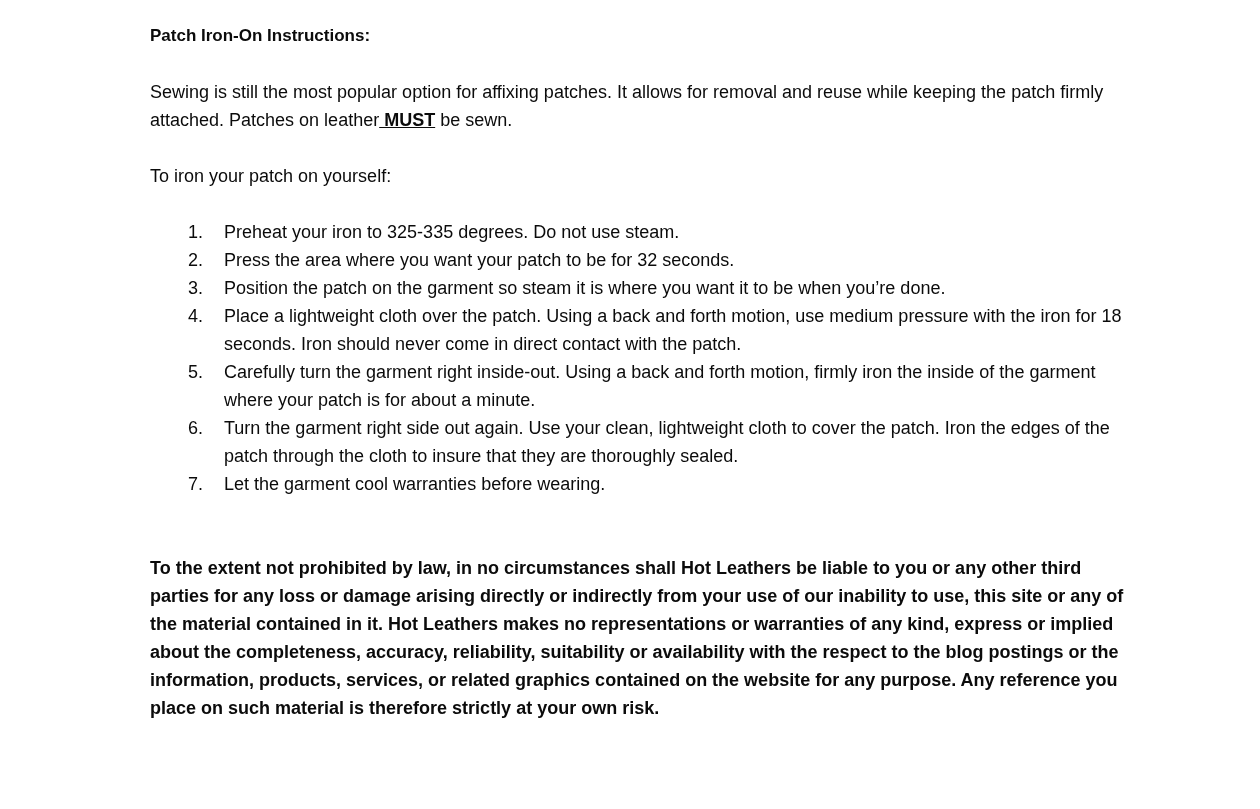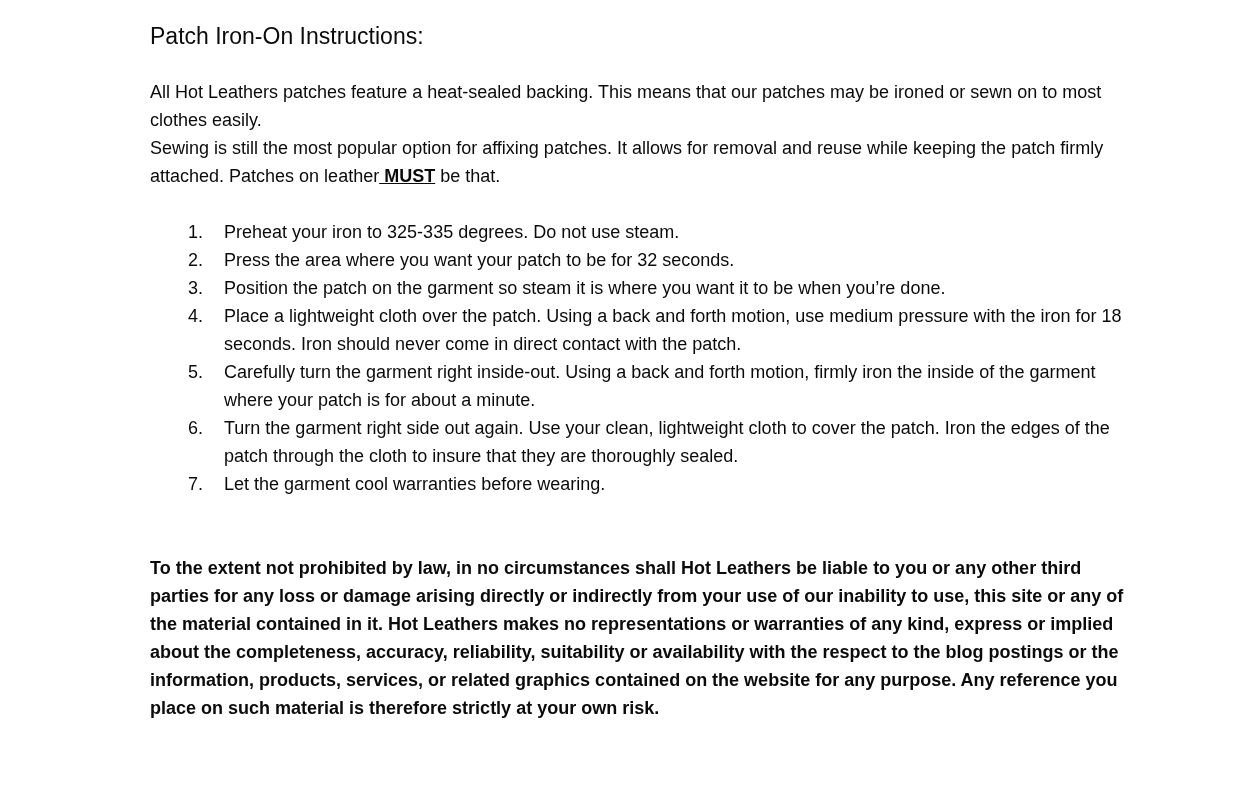--- a/index.html
+++ b/index.html
@@ -18,22 +18,22 @@
   }
   .page {
     box-sizing: border-box;
     padding: 22px 0 0 150px;
     width: 1135px;
   }
   .content {
     width: 978px;
   }
   .doc-title {
-    font-size: 23px;
-    font-weight: 400;
+    font-size: 17px;
+    font-weight: 700;
     line-height: 28px;
     margin: 0 0 28px 0;
   }
   p {
     margin: 0;
   }
   .para-gap-after {
     margin-bottom: 28px;
   }
   .list-heading {
@@ -64,24 +64,24 @@
   }
 </style>
 </head>
 <body>
 
 <div class="page">
   <div class="content">
 
     <h1 class="doc-title">Patch Iron-On Instructions:</h1>
 
-    <p>All Hot Leathers patches feature a heat-sealed backing. This means that our patches may be ironed or sewn on to most clothes easily.</p>
 
-    <p class="para-gap-after"><span>Sewing is still the most popular option for affixing patches. It allows for removal and reuse while keeping the patch firmly attached. Patches on leather</span><span class="must"> MUST</span><span> be that.</span></p>
+    <p class="para-gap-after"><span>Sewing is still the most popular option for affixing patches. It allows for removal and reuse while keeping the patch firmly attached. Patches on leather</span><span class="must"> MUST</span><span> be sewn.</span></p>
 
+    <p class="list-heading">To iron your patch on yourself:</p>
 
     <ol class="steps">
       <li>
         <span class="num">1.</span>
         <span class="txt">Preheat your iron to 325-335 degrees. Do not use steam.</span>
       </li>
       <li>
         <span class="num">2.</span>
         <span class="txt">Press the area where you want your patch to be for 32 seconds.</span>
       </li>

